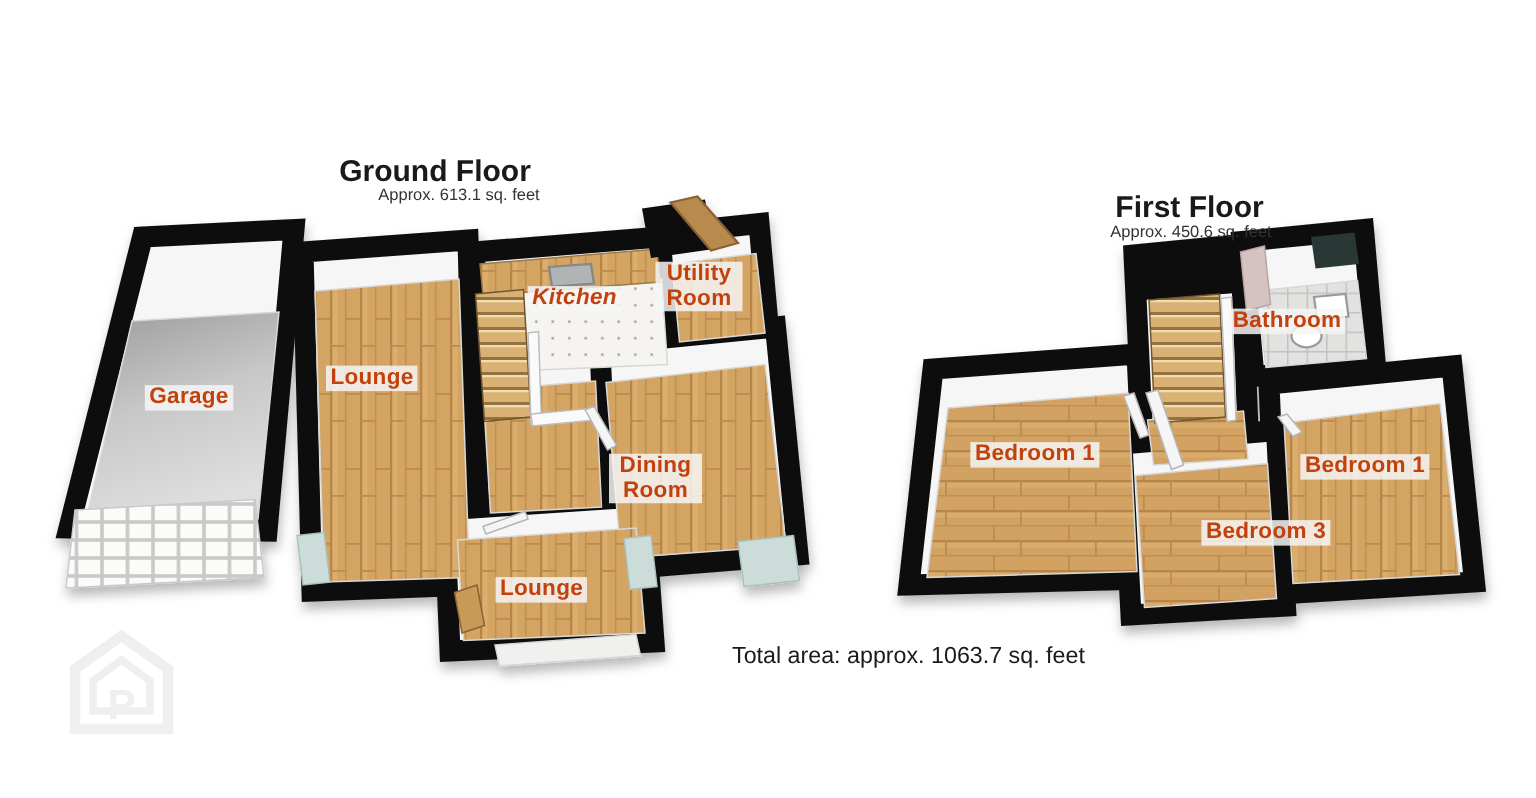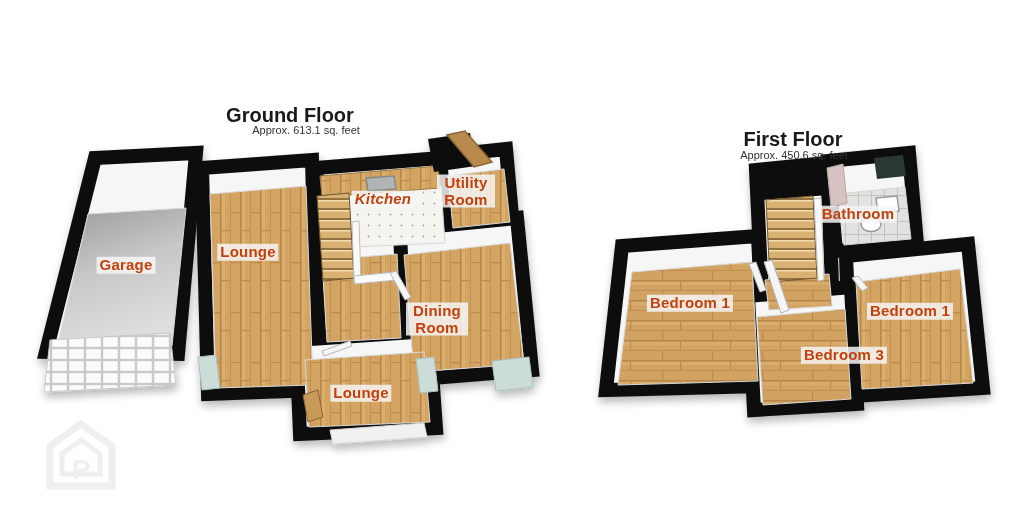--- a/index.html
+++ b/index.html
@@ -167,15 +167,16 @@
   <div class="room-label nowrap" style="left:383px;top:199px;font-style:italic;">Kitchen</div>
   <div class="room-label" style="left:466px;top:191px;width:52px;">Utility Room</div>
   <div class="room-label" style="left:437px;top:287px;width:56px;margin-top:32px;">Dining Room</div>
   <div class="room-label nowrap" style="left:361px;top:393px;">Lounge</div>
 
   <div class="room-label nowrap" style="left:690px;top:303px;">Bedroom 1</div>
   <div class="room-label nowrap" style="left:910px;top:311px;">Bedroom 1</div>
   <div class="room-label nowrap" style="left:844px;top:341px;margin-top:14px;">Bedroom 3</div>
   <div class="room-label nowrap" style="left:858px;top:214px;">Bathroom</div>
 
+  <div class="total-area" style="left:488px;top:438px;">Total area: approx. 1063.7 sq. feet</div>
 </div>
 
 </div>
 
 </body></html>

